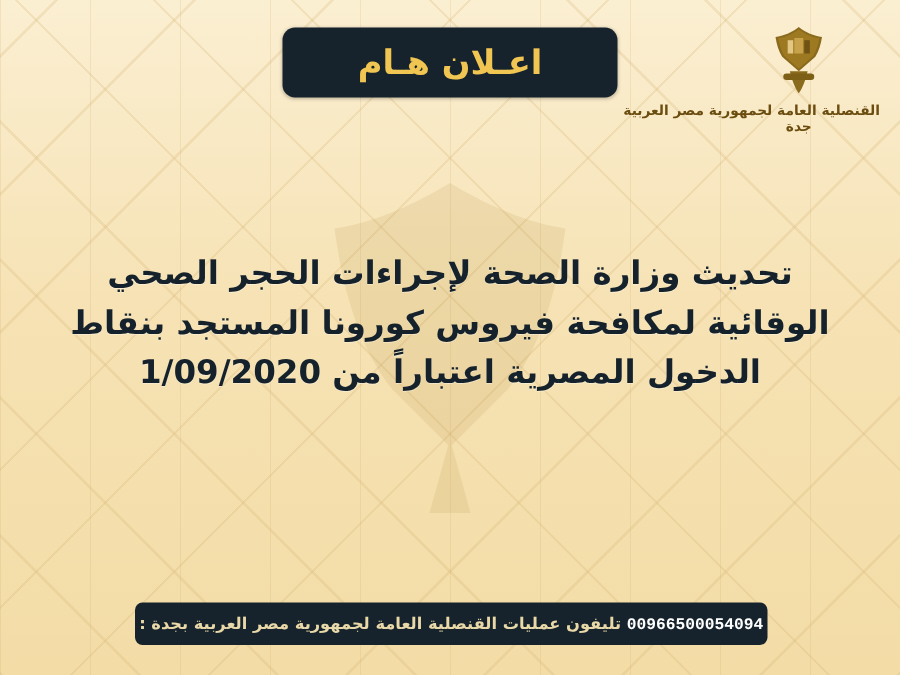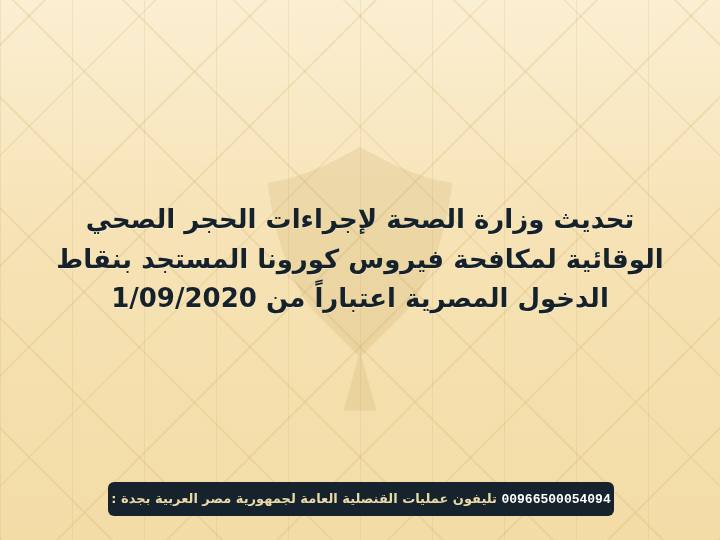--- a/index.html
+++ b/index.html
@@ -152,21 +152,41 @@
   <div class="bg-watermark">
     <svg viewBox="0 0 100 100" xmlns="http://www.w3.org/2000/svg">
       <g fill="#b08a3a">
         <path d="M50 8 C40 14 30 18 22 19 C24 34 28 48 36 58 L50 72 L64 58 C72 48 76 34 78 19 C70 18 60 14 50 8 Z"></path>
         <path d="M50 70 L45 88 L55 88 Z"></path>
         <circle cx="50" cy="30" r="9"></circle>
       </g>
     </svg>
   </div>
 
+  <div class="banner">
+    <div class="banner-text">اعـلان هـام</div>
+  </div>
 
+  <div class="emblem">
+    <div class="emblem-mark">
+      <svg viewBox="0 0 60 70" xmlns="http://www.w3.org/2000/svg">
+        <g>
+          <path d="M30 4 C24 9 16 12 9 13 C10 20 12 26 15 31 L30 44 L45 31 C48 26 50 20 51 13 C44 12 36 9 30 4 Z" fill="#8a6a1c"></path>
+          <path d="M30 6 C25 10.5 18 13.2 11.5 14.2 C12.4 20.2 14.2 25.5 16.8 30 L30 41.5 L43.2 30 C45.8 25.5 47.6 20.2 48.5 14.2 C42 13.2 35 10.5 30 6 Z" fill="#9d7a22"></path>
+          <rect x="26" y="14" width="8" height="14" fill="#c8a24a"></rect>
+          <rect x="20" y="16" width="5" height="12" fill="#e2c884"></rect>
+          <rect x="35" y="16" width="5" height="12" fill="#6e5314"></rect>
+          <path d="M22 44 C24 52 26 58 30 64 C34 58 36 52 38 44 Z" fill="#8a6a1c"></path>
+          <rect x="16" y="46" width="28" height="6" rx="3" fill="#7d5f16"></rect>
+        </g>
+      </svg>
+    </div>
+    <div class="emblem-line1">القنصلية العامة لجمهورية مصر العربية</div>
+    <div class="emblem-line2">جدة</div>
+  </div>
 
   <div class="headline">تحديث وزارة الصحة لإجراءات الحجر الصحي الوقائية لمكافحة فيروس كورونا المستجد بنقاط الدخول المصرية اعتباراً من 1/09/2020</div>
 
   <div class="footer-bar">
     <div class="footer-text">
       <span class="num">00966500054094</span>
       <span>تليفون عمليات القنصلية العامة لجمهورية مصر العربية بجدة :</span>
     </div>
   </div>
 

